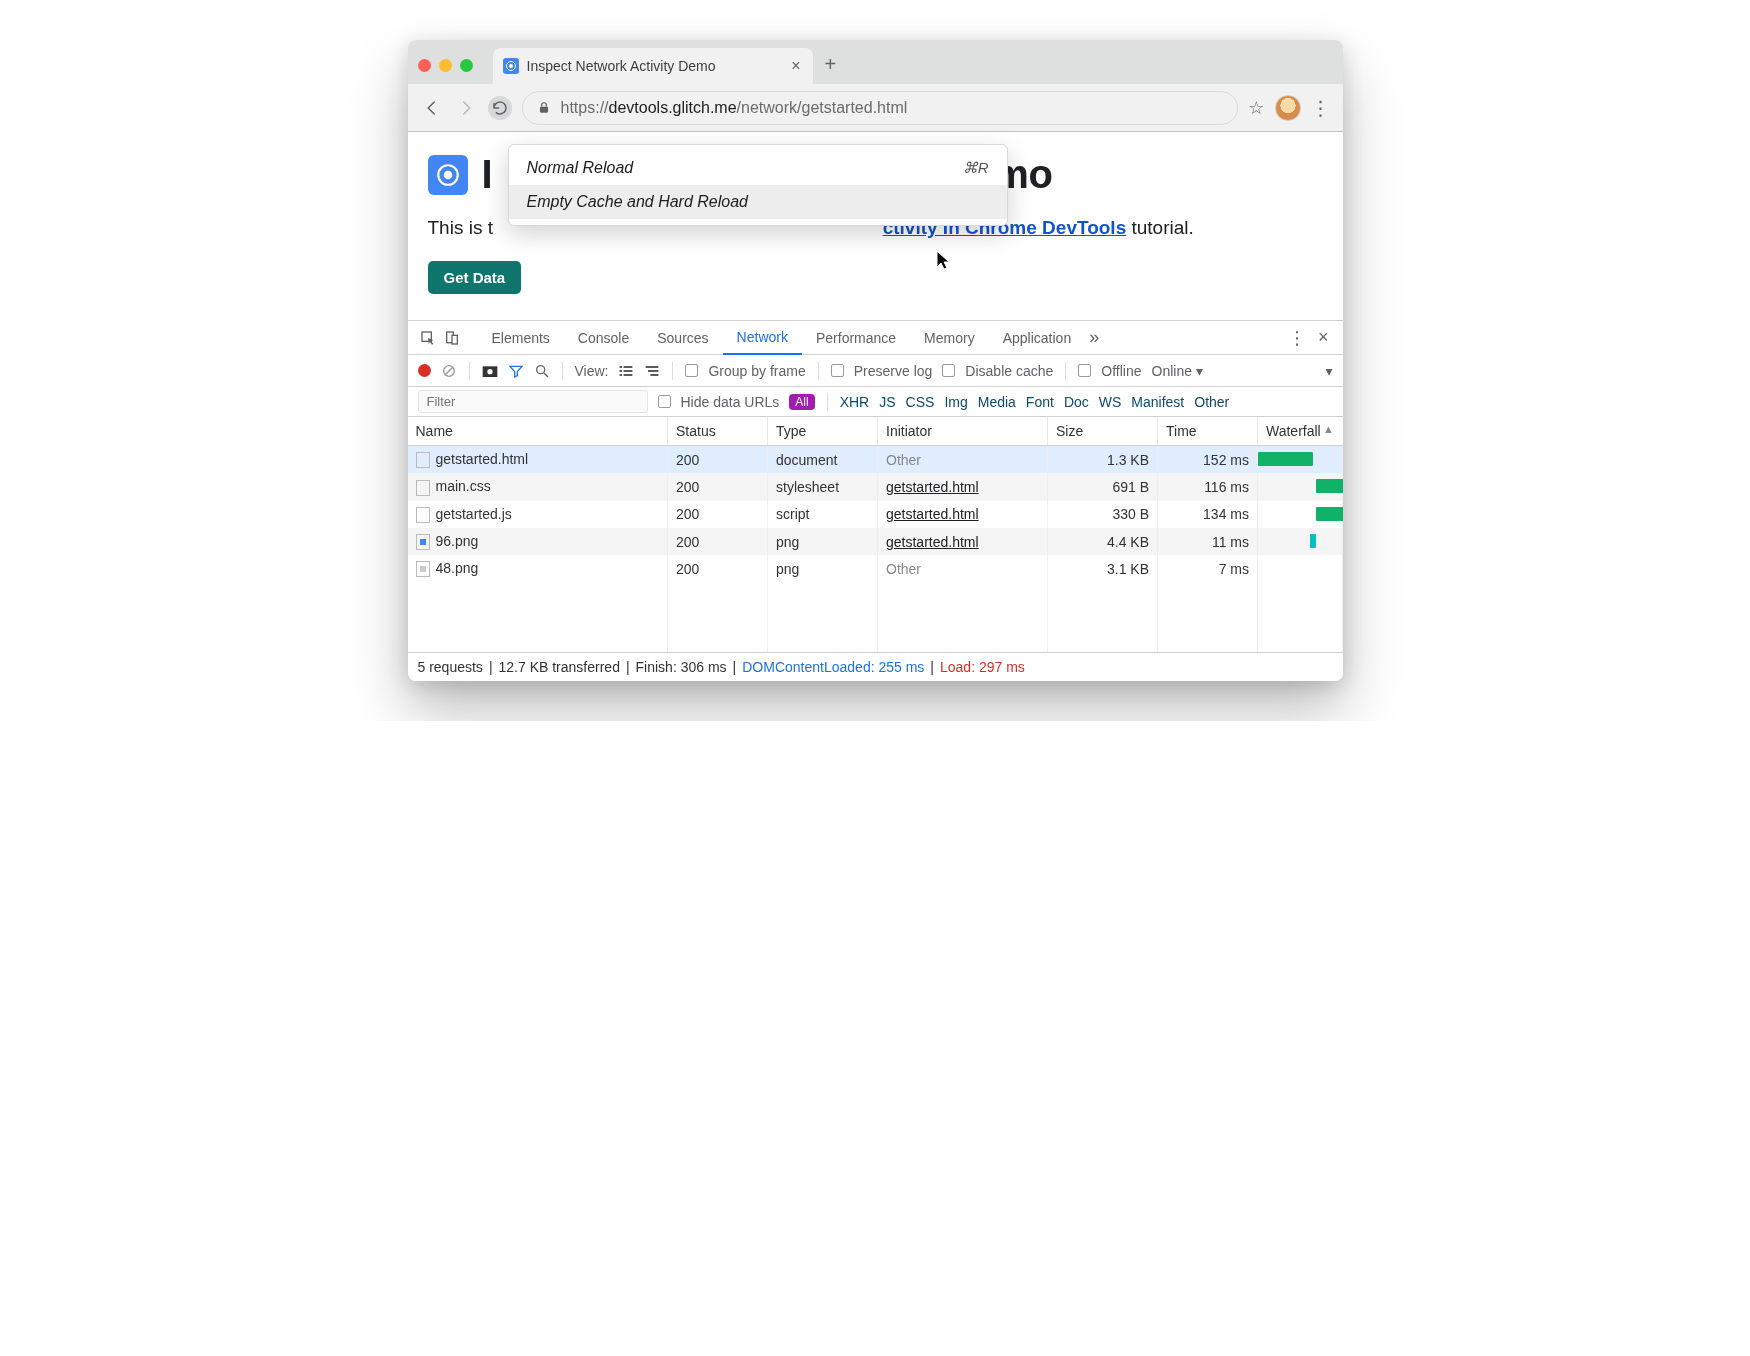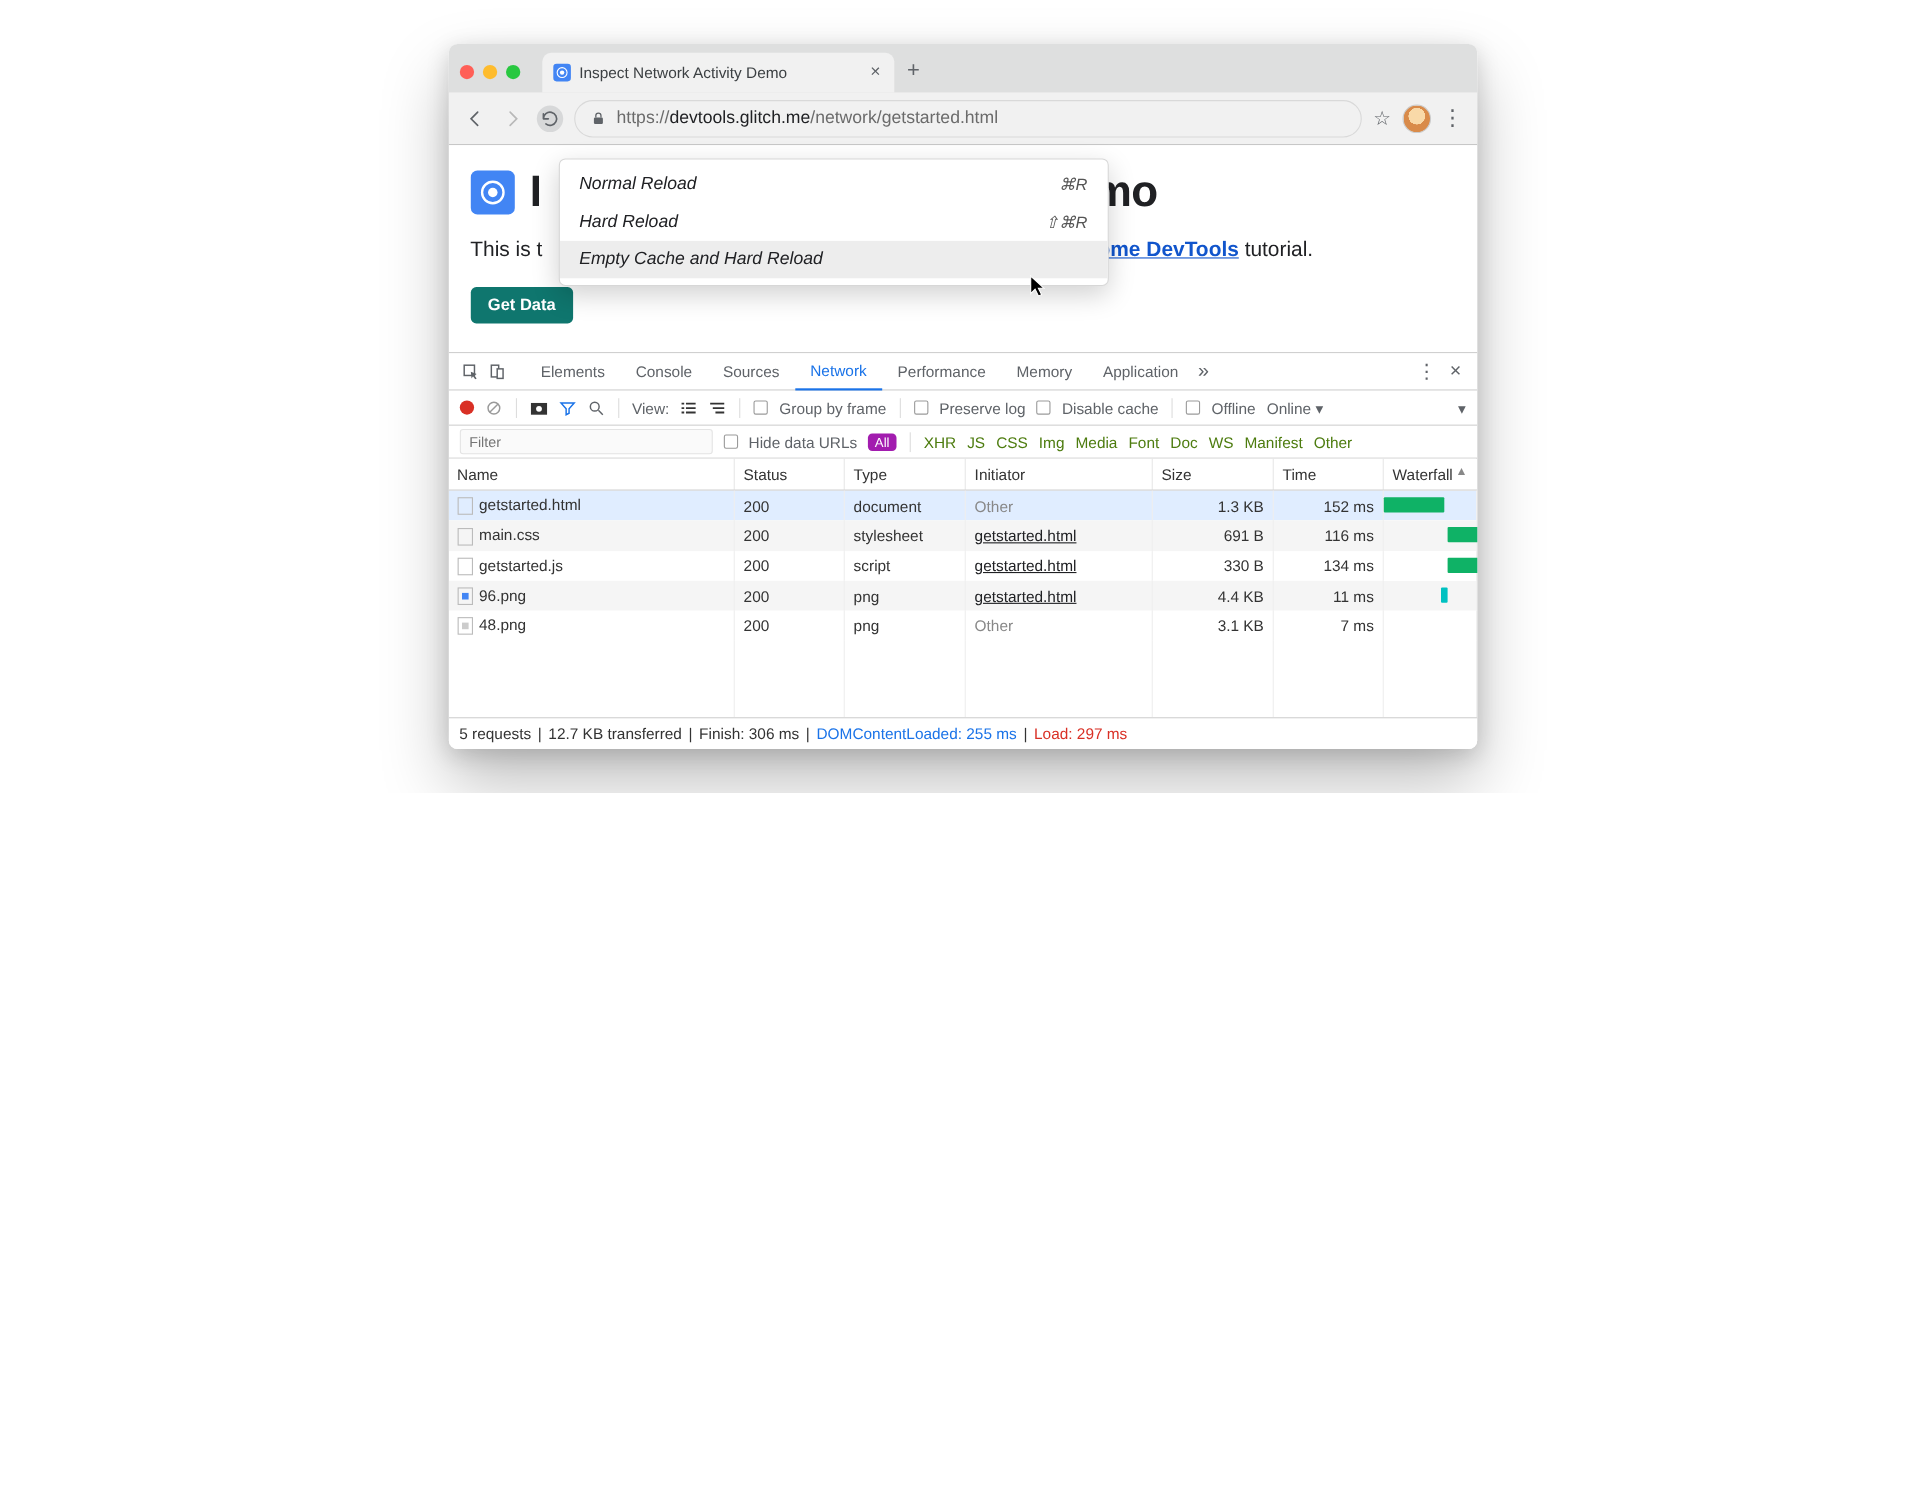--- a/index.html
+++ b/index.html
@@ -110,21 +110,21 @@
   .chk{width:13px;height:13px;border:1px solid #9a9a9a;border-radius:2px;display:inline-block;}
   .dt-filterbar{
     display:flex;align-items:center;gap:10px;height:30px;padding:0 10px;
     border-bottom:1px solid var(--panel-border);color:#5f6368;
   }
   .filter-input{
     flex:0 0 230px;border:none;outline:none;background:#fafafa;border:1px solid #e4e4e4;
     border-radius:3px;padding:3px 8px;font-size:13px;color:#666;
   }
   .pill{background:#a21caf;color:#fff;border-radius:4px;padding:1px 6px;font-size:12px;}
-  .ftype{color:#4d7c0f;}
+  .ftype{color:#0c4a6e;}
   
   table.net{width:100%;border-collapse:collapse;font-size:14px;}
   table.net th{
     text-align:left;font-weight:500;background:#fff;border-bottom:1px solid var(--panel-border);
     border-right:1px solid #e8e8e8;padding:6px 8px;color:#333;
   }
   table.net th:last-child{border-right:none;}
   table.net th .sort{float:right;color:#888;font-size:11px;}
   table.net td{border-right:1px solid #eee;padding:5px 8px;vertical-align:middle;}
   table.net tr:nth-child(even) td{background:var(--table-row-alt);}
@@ -220,24 +220,20 @@
     <p class="para">
       <span>This is t</span><span style="visibility:hidden">he companion demo for the Inspect Network A</span><a href="#"><span>ctivity In Chrome DevTools</span></a><span> tutorial.</span>
     </p>
     <button class="getdata">Get Data</button>
   </div>
 
   <div class="ctxmenu">
     <div class="ctxitem">
       <span>Normal Reload</span>
       <span class="sc">⌘R</span>
-    </div>
-    <div class="ctxitem">
-      <span>Hard Reload</span>
-      <span class="sc">⇧⌘R</span>
     </div>
     <div class="ctxitem hl">
       <span>Empty Cache and Hard Reload</span>
       <span class="sc"></span>
     </div>
   </div>
   <svg class="cursor" viewBox="0 0 14 20">
       <path d="M1 1l0 16 4-4 3 6 3-1-3-6 5 0z" fill="#000" stroke="#fff" stroke-width="1"></path>
     </svg>
 

